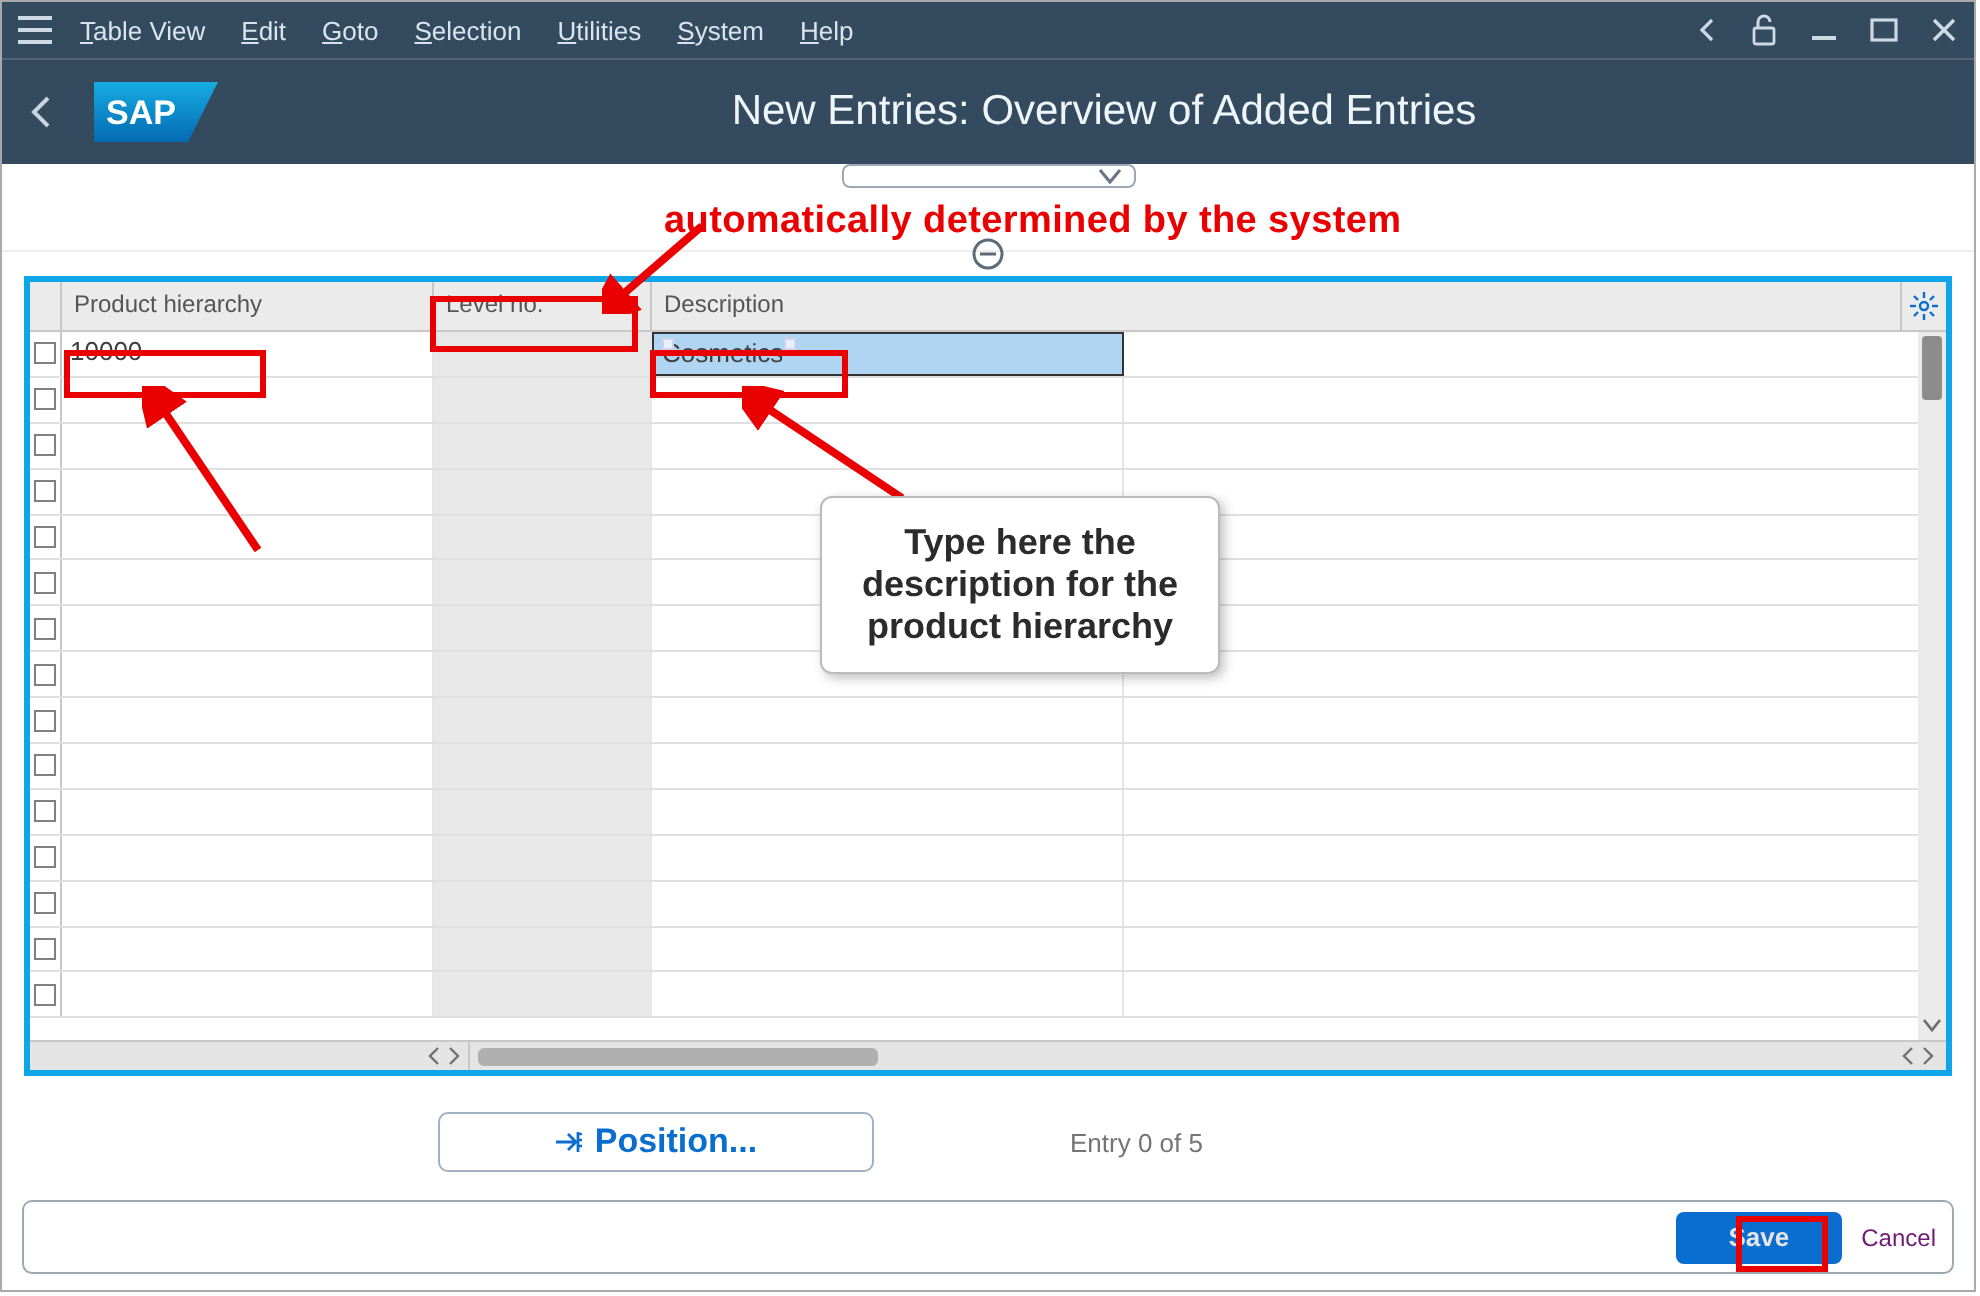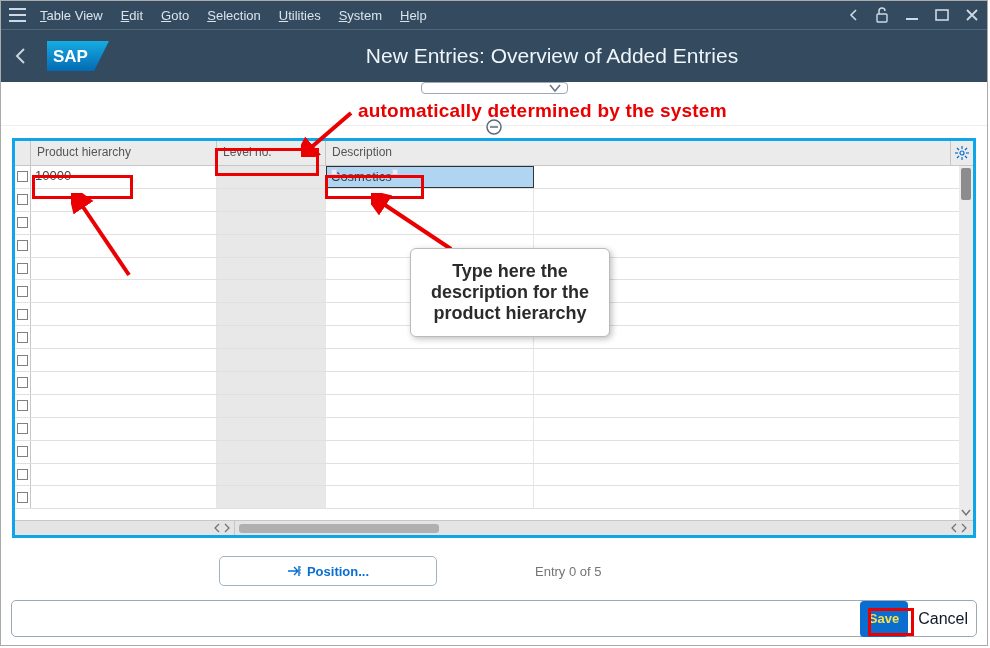--- a/index.html
+++ b/index.html
@@ -40,46 +40,46 @@
   .th.ln { width:109px; }
   .th.desc { flex:1; }
   .gear { width:22px; display:flex; align-items:center; justify-content:center;}
   .tbody { height:345px; overflow:hidden; position:relative; background:#fff;}
   .row { height:22.9px; display:flex; border-bottom:1px solid #e0e0e0; position:relative;justify-content:space-between;}
   .row .cb { width:16px; border-right:1px solid #c7c7c7; display:flex; align-items:center; justify-content:center;}
   .row .cb-box { width:11px;height:11px; border:1px solid #808080; background:#fff;}
   .row .cell { border-right:1px solid #e6e6e6; padding:2px 4px; font-size:13px;}
   .row .cell.ph { width:186px; }
   .row .cell.ln { width:109px; background:#e8e8e8;}
-  .row .cell.desc { width:208px; }
+  .row .cell.desc { width:236px; }
   .row .cell.rest { flex:1; border-right:none;}
   .row.first .cell.desc { background:#b0d5f2; border:1px solid #333; position:relative;}
   .row.first .cell.desc::before, .row.first .cell.desc::after { content:''; position:absolute; width:4px; height:4px; border:1px solid #7092; background: #e6f2fb;}
   .rows-rest .row .cell.ln { background:#e8e8e8;}
 
   .tfoot { position:absolute; left:0; right:0; bottom:0; height:15px; background:#e4e4e4; border-top:1px solid #c7c7c7; display:flex;}
   .hscroll-left { width:220px; display:flex; justify-content:flex-end; align-items:center; padding-right:2px; border-right:1px solid #c7c7c7;}
   .hscroll-track { flex:1; display:flex; align-items:center; position:relative;}
   .hscroll-thumb { height:9px; background:#b0b0b0; border-radius:3px; width:200px; margin-left:4px;}
   .hscroll-right { width:26px; display:flex; align-items:center; justify-content:center;}
 
   .vscroll { position:absolute; right:0; top:25px; bottom:15px; width:14px; background:#ebebeb;}
   .vscroll .thumb { width:10px; height:32px; background:#8c8c8c; margin:2px auto 0 auto; border-radius:2px;}
   .vscroll .arrow { position:absolute; left:0; width:14px; height:14px; display:flex; align-items:center; justify-content:center;}
   .vscroll .arrow.bottom { bottom:0;}
 
   
   .posrow { margin-top:10px; display:flex; align-items:center; justify-content:flex-start; padding:8px 0 18px 0;}
-  .pos-btn { margin-left:218px; width:218px; height:30px; border:1px solid #9eb2c3; background:#fff; color:#0a6ed1; border-radius:5px; display:flex; align-items:center; justify-content:center; gap:6px; font-size:13px; font-weight:bold; cursor:pointer;}
+  .pos-btn { margin-left:218px; width:218px; height:30px; border:1px solid #9eb2c3; background:#fff; color:#0a6ed1; border-radius:5px; display:flex; align-items:center; justify-content:center; gap:6px; font-size:17px; font-weight:bold; cursor:pointer;}
   .entry-text { margin-left:98px; color:#757575; font-size:13px;}
 
   
   .bottombar { position:absolute; left:10px; right:10px; bottom:8px; height:37px; border:1px solid #9ca9b3; border-radius:5px; display:flex; align-items:center; justify-content:flex-end; padding:0 8px; gap:10px; background:#fff;}
-  .btn-save { height:36px; padding:0 9px; background:#0a6ed1; color:#fde047; border:none; border-radius:4px; font-weight:bold; font-size:13px; cursor:pointer;}
-  .btn-cancel { color:#0f172a; font-size:16px; cursor:pointer;}
+  .btn-save { height:26px; padding:0 26px; background:#0a6ed1; color:#e5e5e5; border:none; border-radius:4px; font-weight:bold; font-size:13px; cursor:pointer;}
+  .btn-cancel { color:#701a75; font-size:12px; cursor:pointer;}
 
   
   .redbox { position:absolute; border:3px solid #ea0000; pointer-events:none;}
   .redtext { position:absolute; color:#ea0000; font-size:19px; font-weight:bold; letter-spacing:0.2px; pointer-events:none;}
   .callout { position:absolute; background:#fff; border:1px solid #bbb; border-radius:6px; padding:12px 18px; box-shadow:2px 2px 6px rgba(0,0,0,0.25); font-size:18px; font-weight:bold; text-align:center; color:#2b2b2b; pointer-events:none;}
   .arrow-svg { position:absolute; pointer-events:none;}
 </style>
 </head>
 <body>
 
@@ -417,21 +417,21 @@
   <div class="bottombar">
     <button class="btn-save">Save</button>
     <span class="btn-cancel">Cancel</span>
   </div>
 
   <div class="redbox" style="left:31px; top:174px; width:101px; height:24px;"></div>
   <div class="redbox" style="left:214px; top:147px; width:104px; height:28px;"></div>
   <div class="redbox" style="left:324px; top:174px; width:99px; height:24px;"></div>
   <div class="redbox" style="left:867px; top:607px; width:46px; height:28px;"></div>
 
-  <div class="redtext" style="left:357px; top:99px;">automatically determined by the system</div>
+  <div class="redtext" style="left:331px; top:99px;">automatically determined by the system</div>
 
   <svg class="arrow-svg" style="left:300px; top:110px;" width="60" height="46">
     <defs>
         <marker id="ah1" markerWidth="10" markerHeight="10" refX="2" refY="3" orient="auto">
           <path d="M0 0 L8 3 L0 6 Z" fill="#ea0000"></path>
         </marker>
       </defs>
     <path d="M50 2 L6 40" stroke="#ea0000" stroke-width="4" fill="none" marker-end="url(#ah1)"></path>
   </svg>
 

